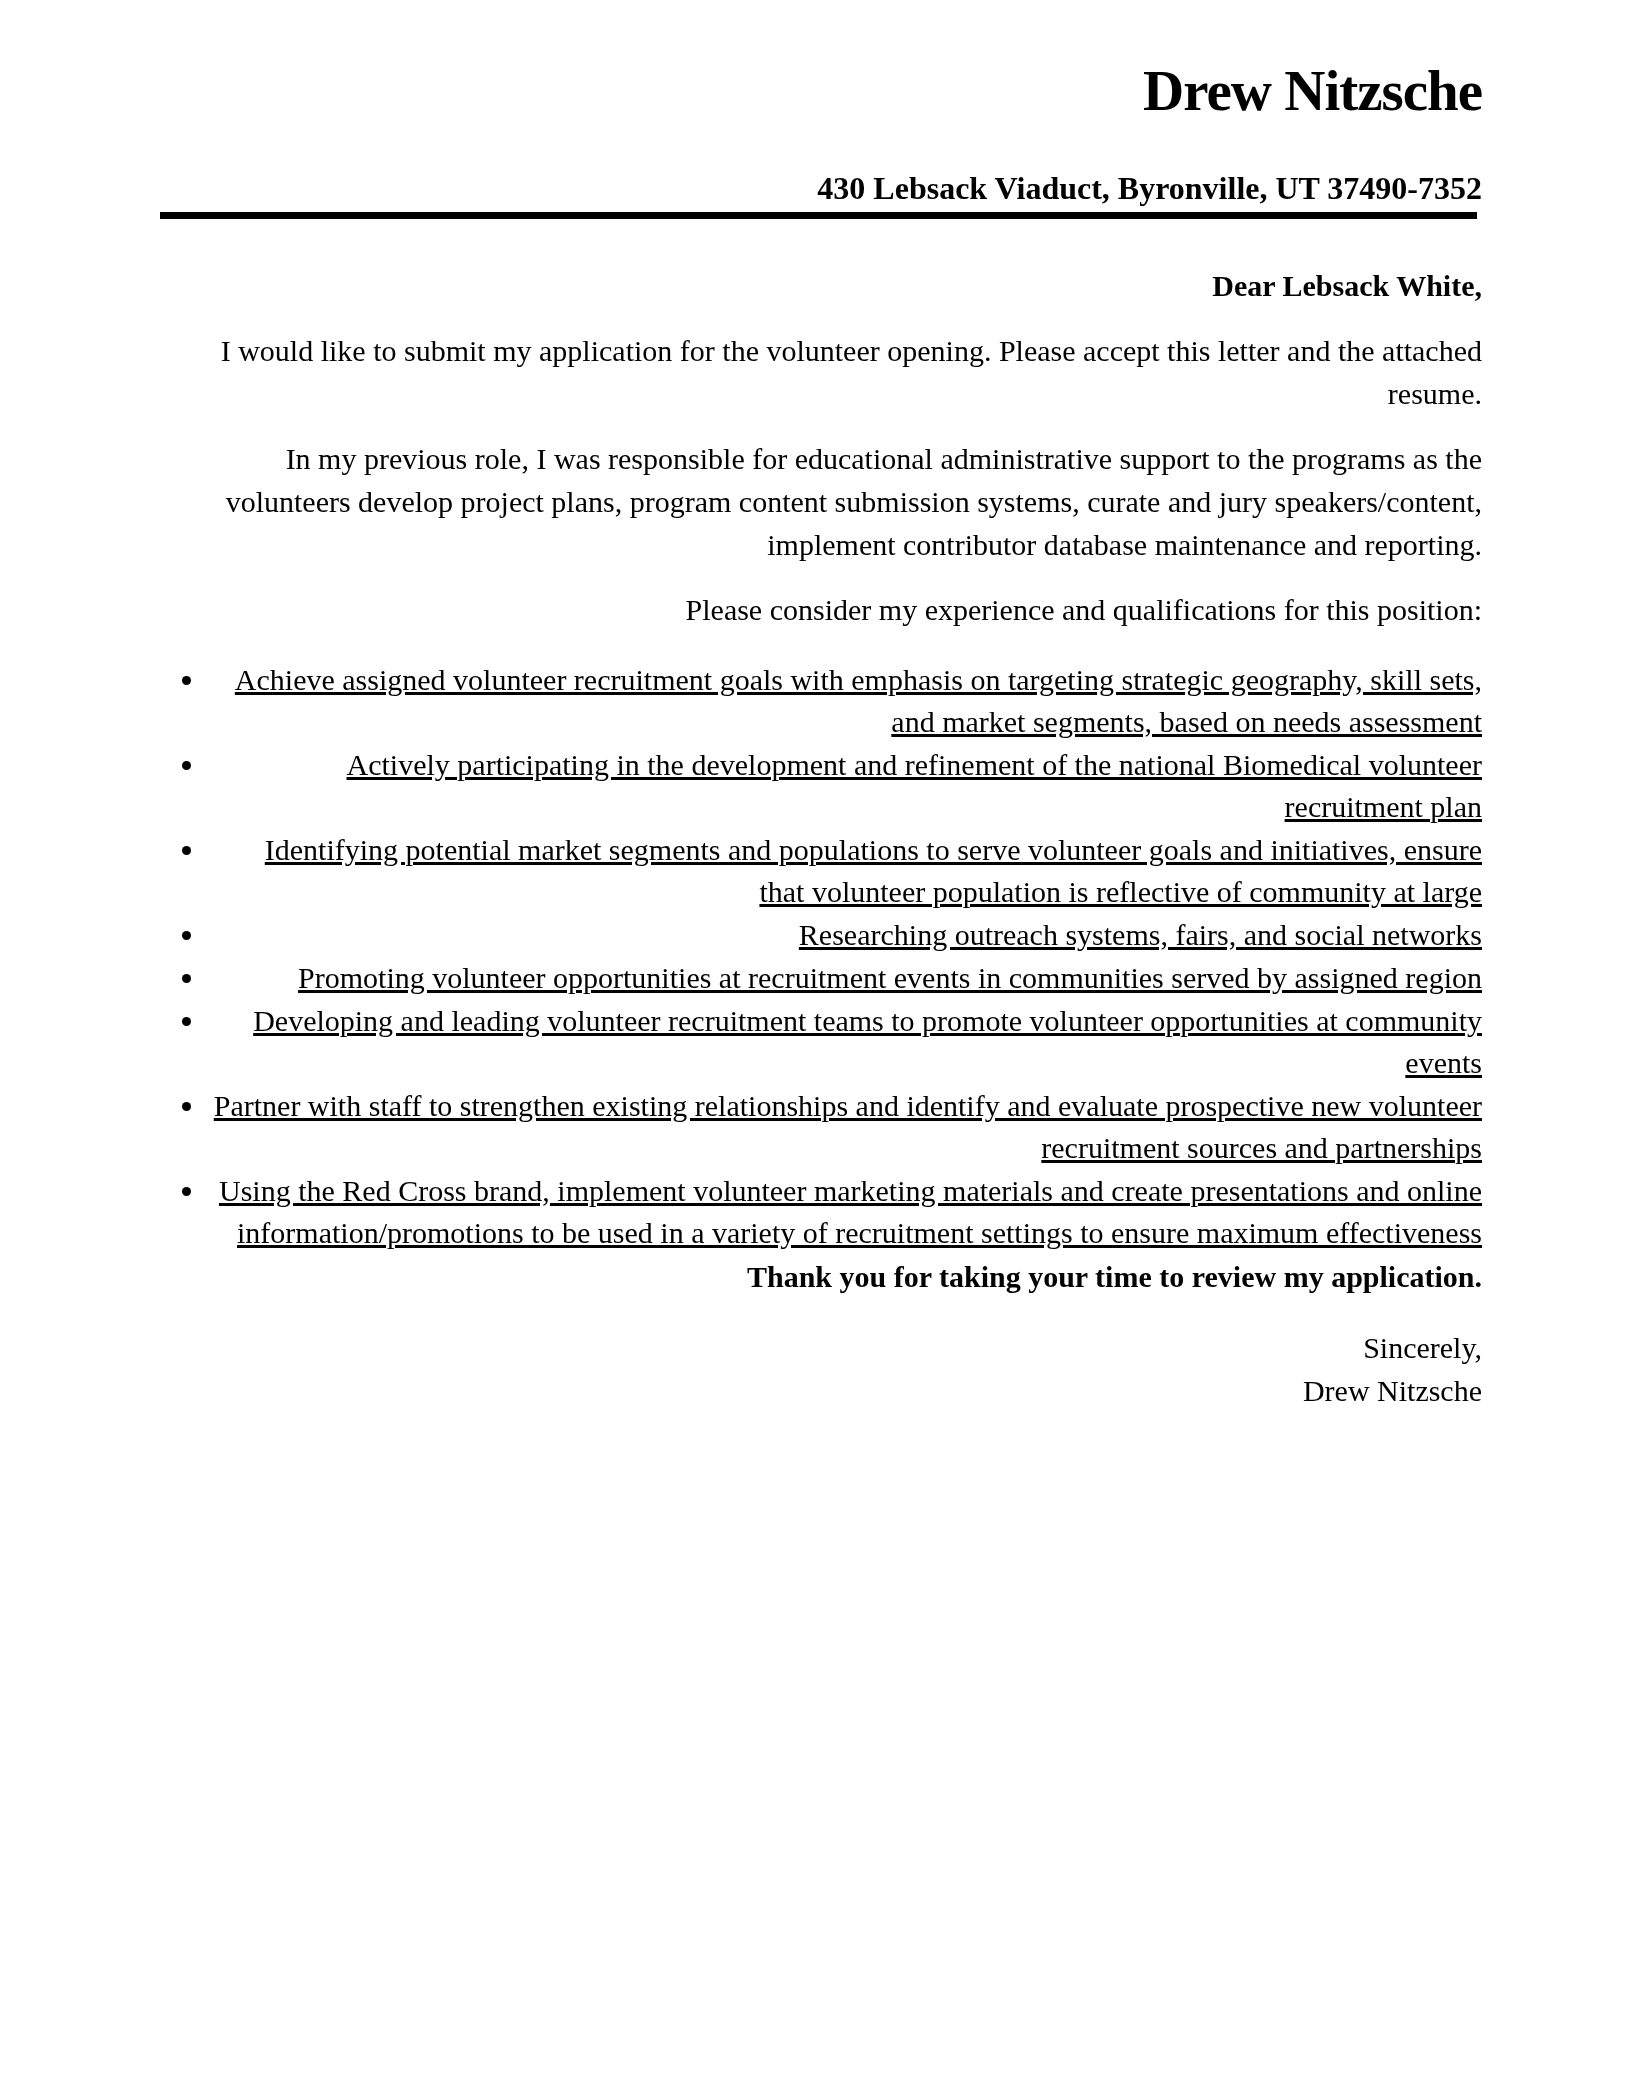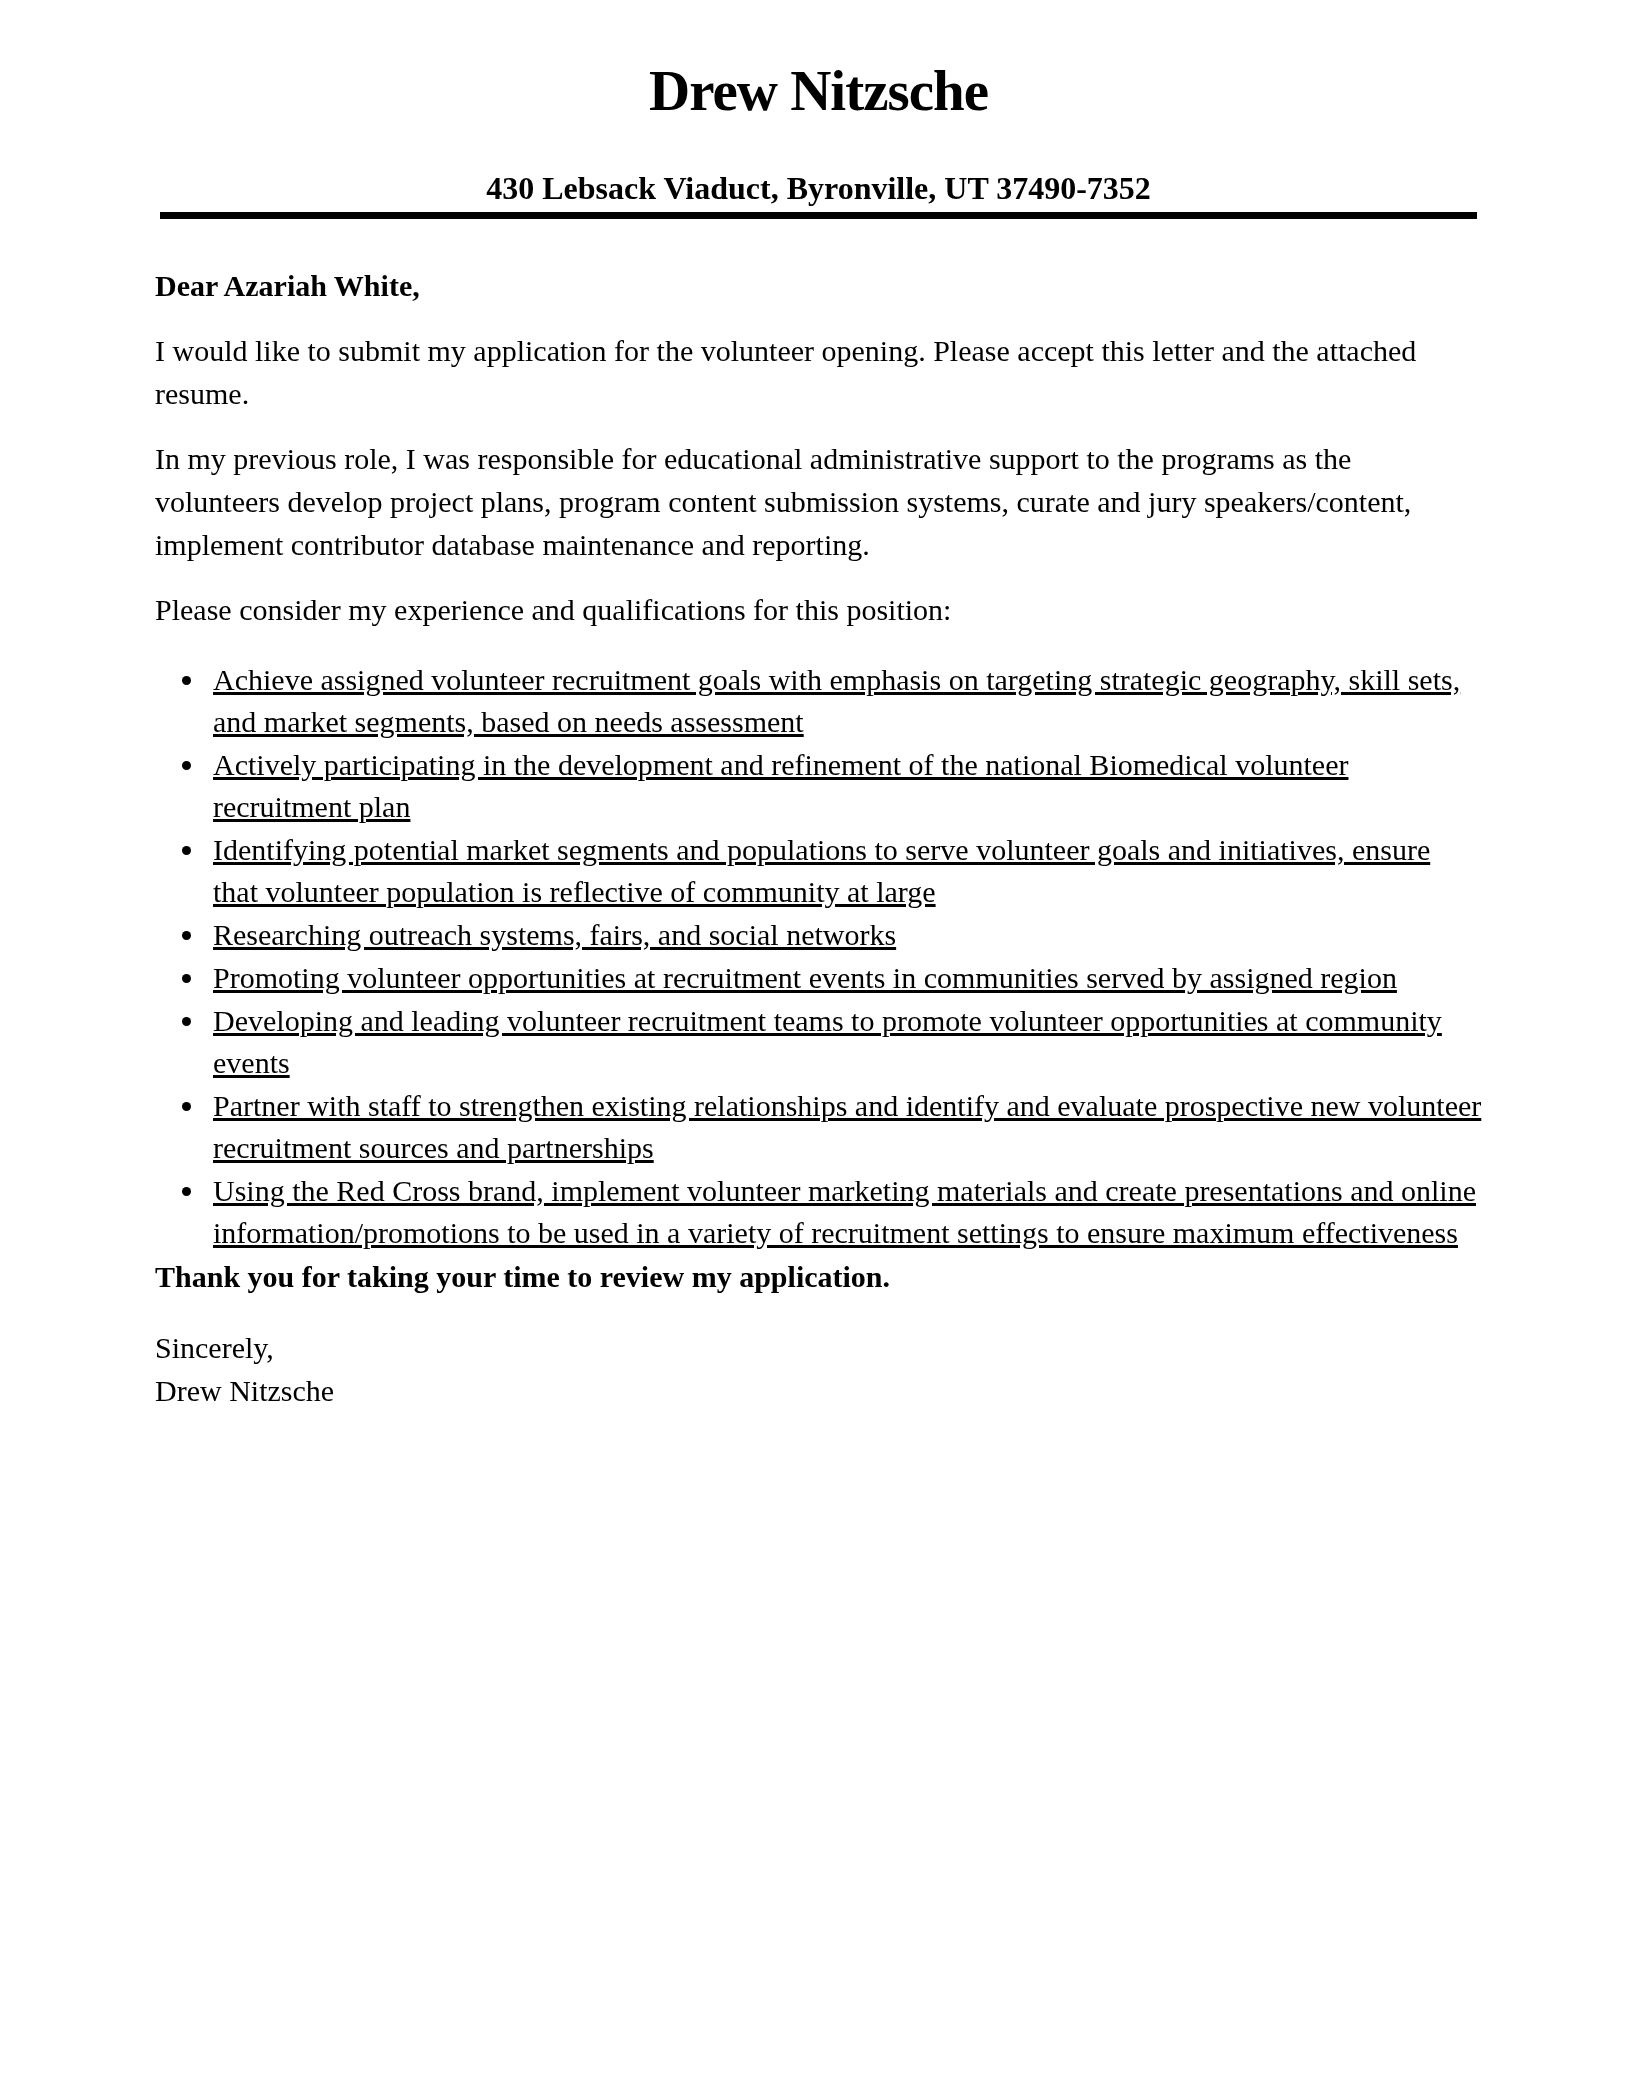--- a/index.html
+++ b/index.html
@@ -1,15 +1,15 @@
 <!DOCTYPE html>
 <html><head>
 <meta charset="utf-8">
 <style>
-  * { margin: 0; padding: 0; box-sizing: border-box; }
+  * { margin: 0; padding: 0; box-sizing: border-box; text-align: right; }
   html, body {
     background: #ffffff;
   }
   body {
     font-family: "Liberation Serif", "DejaVu Serif", serif;
     color: #000000;
   }
   .page {
     position: relative;
     width: 1632px;
@@ -77,21 +77,21 @@
 
 <div class="page">
 
   <div class="letterhead">
     <div class="applicant-name">Drew Nitzsche</div>
     <div class="applicant-address">430 Lebsack Viaduct, Byronville, UT 37490-7352</div>
   </div>
 
   <hr class="header-divider">
 
-  <p class="salutation">Dear Azariah White,</p>
+  <p class="salutation">Dear Lebsack White,</p>
 
   <p class="body-para">I would like to submit my application for the volunteer opening. Please accept this letter and the attached resume.</p>
 
   <p class="body-para">In my previous role, I was responsible for educational administrative support to the programs as the volunteers develop project plans, program content submission systems, curate and jury speakers/content, implement contributor database maintenance and reporting.</p>
 
   <p class="body-para">Please consider my experience and qualifications for this position:</p>
 
   <ul class="qualifications-list">
     <li>Achieve assigned volunteer recruitment goals with emphasis on targeting strategic geography, skill sets, and market segments, based on needs assessment</li>
     <li>Actively participating in the development and refinement of the national Biomedical volunteer recruitment plan</li>

